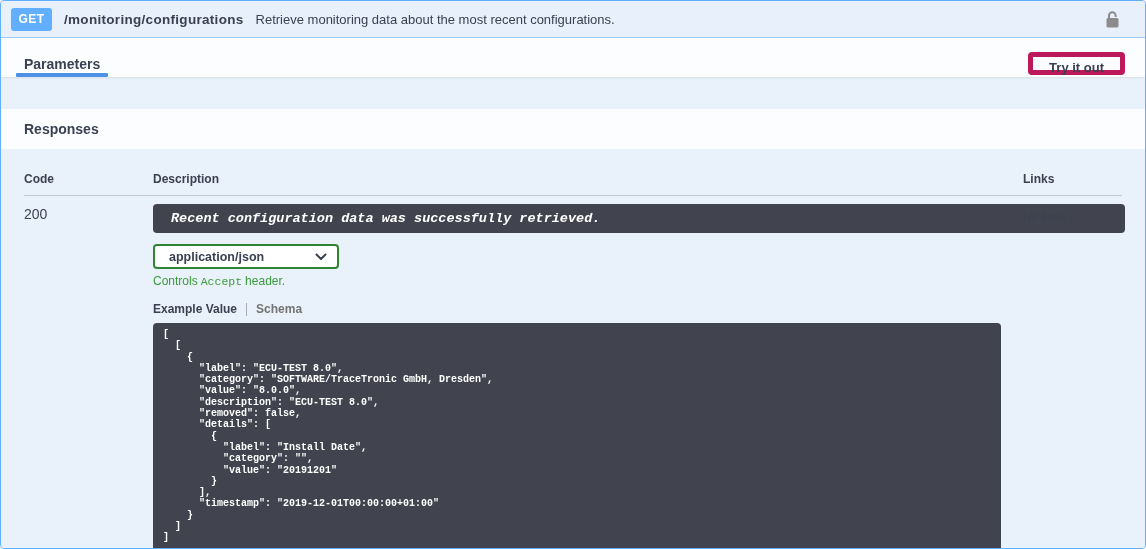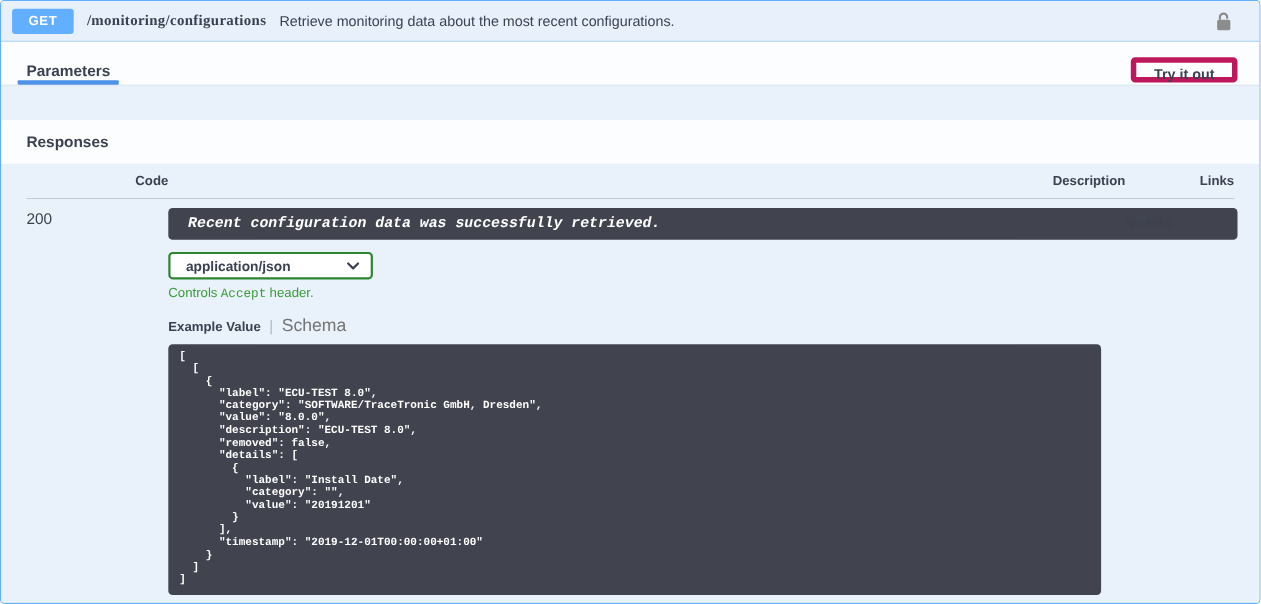--- a/index.html
+++ b/index.html
@@ -16,28 +16,28 @@
 
   
   .opblock-summary {
     height:37px; flex:0 0 37px;
     background:#e7f0fb;
     border-bottom:1px solid rgba(97,175,254,.55);
     display:flex; align-items:center;
     padding:0 24px 0 10px; gap:12px;
   }
   .method-badge {
-    width:56px; height:23px; border-radius:3px;
+    width:41px; height:23px; border-radius:3px;
     background:var(--method-get,#61affe);
     color:#fff; font-size:12px; font-weight:bold; letter-spacing:.5px;
     display:flex; align-items:center; justify-content:center;
     cursor:pointer; flex:0 0 auto;
   }
   .op-path {
-    font-family:Liberation Serif, serif;
+    font-family:Liberation Sans, sans-serif;
     font-size:13.5px; font-weight:bold; color:#3b4151;
     letter-spacing:.3px; white-space:nowrap;
   }
   .op-summary-text { font-size:13px; color:#3b4151; white-space:nowrap; }
   .summary-spacer { flex:1; }
   .auth-btn { background:none; border:none; cursor:pointer; display:flex; align-items:center; }
 
   
   .section-header {
     background:#fbfdff;
@@ -58,23 +58,22 @@
     font-family:"Liberation Sans", sans-serif;
     font-size:13px; font-weight:bold; color:#3b4151; cursor:pointer;
   }
 
   .empty-params { height:32px; flex:0 0 32px; background:#e9f1fa; }
 
   
   .responses-body { flex:1; background:#e9f1fa; padding:0 23px; }
   .resp-grid { display:grid; grid-template-columns:129px 870px 1fr; }
   .resp-head {
-    height:32px; align-items:end; padding-bottom:9px;
+    height:47px; align-items:end; padding-bottom:9px;
     border-bottom:1px solid rgba(59,65,81,.22);
-    text-align:right;
   }
   .col-label { font-size:12px; font-weight:bold; color:#3b4151; }
   .resp-row { padding-top:8px; }
   .code-cell { font-size:14px; color:#3b4151; padding-top:2px; }
   .links-cell { font-size:12px; font-style:italic; color:#3b4151; padding-top:6px; }
 
   .resp-desc-box {
     width:972px; height:29px; border-radius:4px;
     background:var(--dark-panel,#41444e);
     color:#fff; display:flex; align-items:center; padding:0 18px;
@@ -93,21 +92,21 @@
   .media-select .sel-value { font-size:12.5px; font-weight:bold; color:#3b4151; }
   .controls-line { margin-top:5px; font-size:12px; color:var(--green-text,#3b9b3b); }
   .controls-line .accept-code {
     font-family:"Liberation Mono", monospace; font-size:11.5px; margin:0 3px;text-align:right;
   }
 
   
   .example-tabs { margin-top:14px; display:flex; align-items:center; }
   .example-tab-active { font-size:12px; font-weight:bold; color:#3b4151; cursor:pointer; }
   .tab-divider { width:1px; height:13px; background:#a9aeb5; margin:0 9px; }
-  .schema-tab { font-size:16px; color:#747474; cursor:pointer; }
+  .schema-tab { font-size:12px; color:#747474; cursor:pointer;font-weight:bold; }
 
   
   .example-block {
     margin-top:7px; width:848px; border-radius:4px;
     background:var(--dark-panel,#41444e);
     padding:6px 14px 7px 10px;
   }
   .example-block pre {
     font-family:"Liberation Mono", monospace;
     font-size:10px; line-height:11.3px; font-weight:bold;

